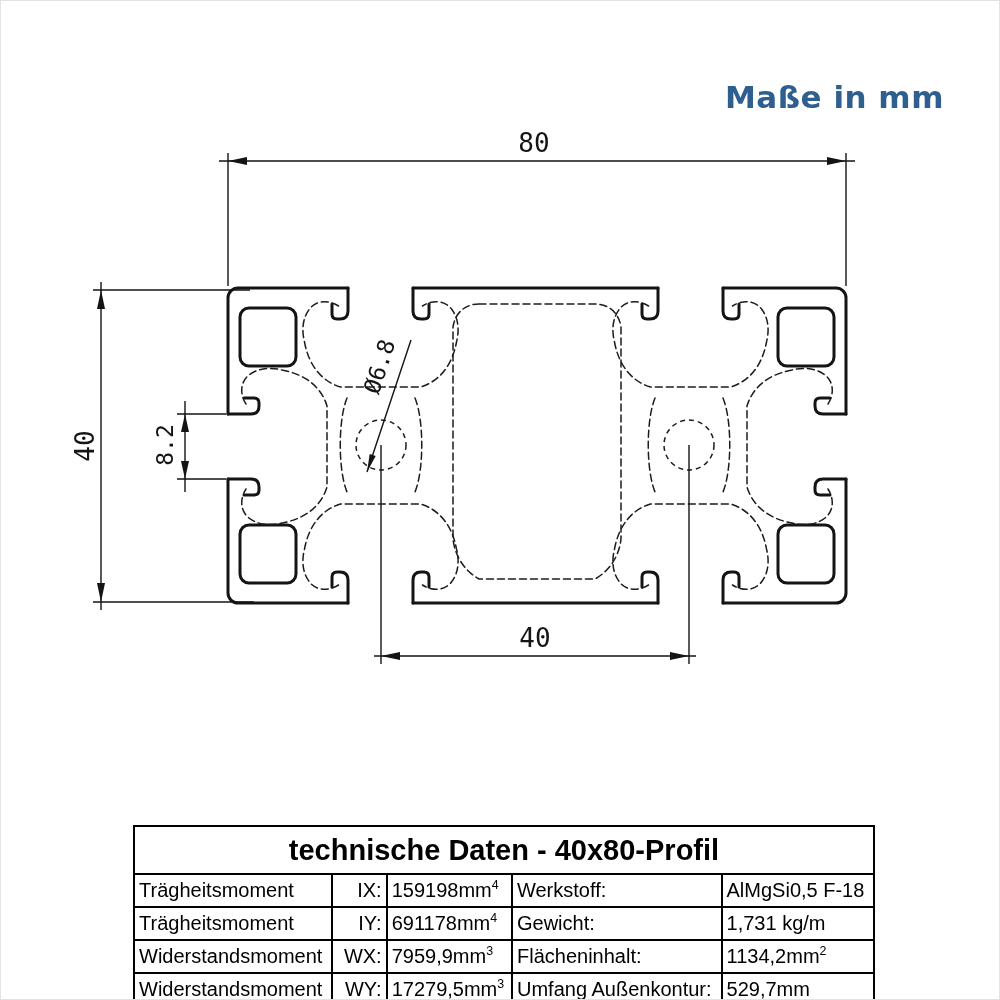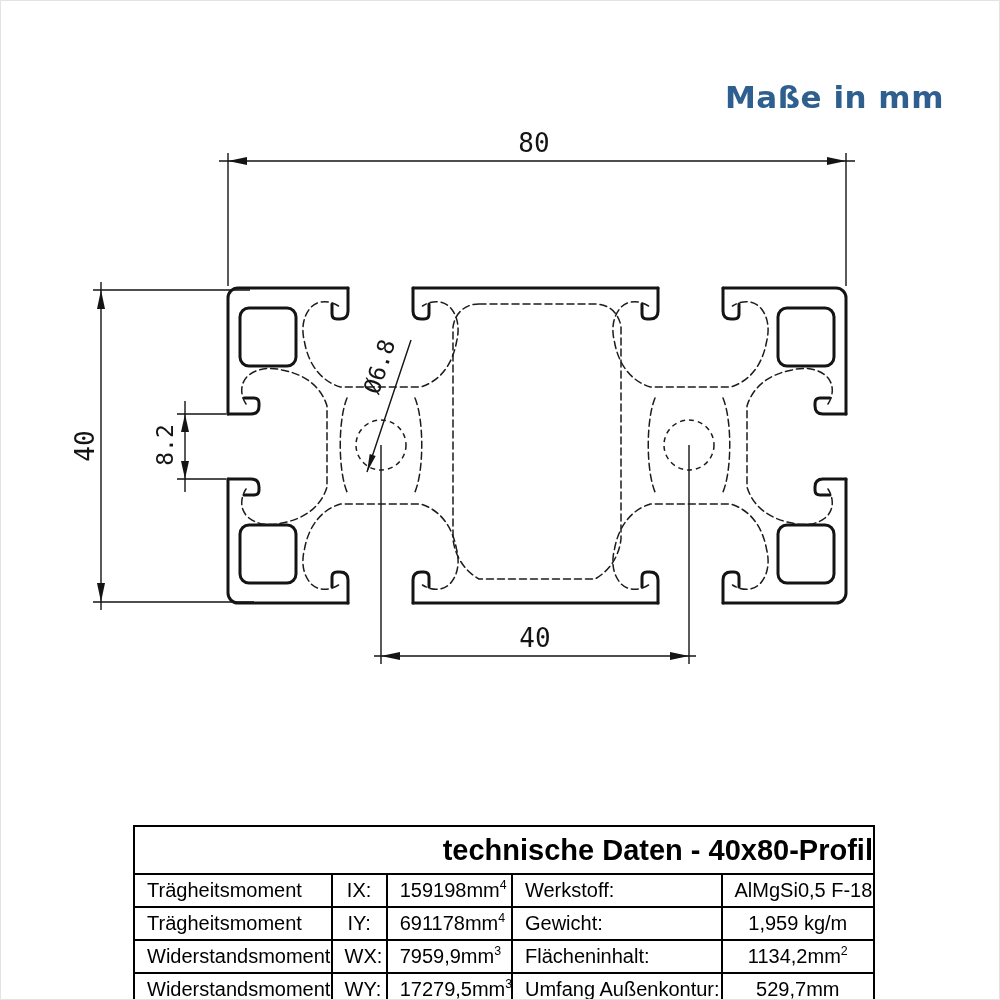--- a/index.html
+++ b/index.html
@@ -23,28 +23,28 @@
     font-family:"DejaVu Sans Mono", monospace;font-size:26px;fill:#141414;
   }
   .dimtext.small{font-size:23px;}
   
   table.tech{
     position:absolute;left:132px;top:824px;width:742px;
     border-collapse:collapse;table-layout:fixed;background:#fff;
   }
   table.tech td{
     border:2px solid #000;font-size:20px;color:#000;
-    padding:1px 12px;height:29px;white-space:nowrap;overflow:hidden;
+    padding:1px 4px;height:29px;white-space:nowrap;overflow:hidden;
   }
   table.tech td.hdr{
-    height:46px;text-align:right;font-weight:bold;font-size:29px;padding:0;
+    height:46px;text-align:center;font-weight:bold;font-size:29px;padding:0;
   }
   td.lbl{text-align:left;}
-  td.sym{text-align:center;}
-  td.val{text-align:center;}
+  td.sym{text-align:right;}
+  td.val{text-align:left;}
   sup{font-size:0.62em;vertical-align:super;line-height:0;}
 </style>
 </head>
 <body>
 
 <div class="canvas">
 
   <svg width="1000" height="812" viewBox="0 0 1000 812">
 
     <path class="outline" d="
@@ -167,21 +167,21 @@
       <td class="sym">IX:</td>
       <td class="val"><span>159198mm</span><sup>4</sup></td>
       <td class="lbl">Werkstoff:</td>
       <td class="val"><span>AlMgSi0,5 F-18</span><sup></sup></td>
     </tr>
     <tr>
       <td class="lbl">Trägheitsmoment</td>
       <td class="sym">IY:</td>
       <td class="val"><span>691178mm</span><sup>4</sup></td>
       <td class="lbl">Gewicht:</td>
-      <td class="val"><span>1,959 kg/m</span><sup></sup></td>
+      <td class="val"><span>1,731 kg/m</span><sup></sup></td>
     </tr>
     <tr>
       <td class="lbl">Widerstandsmoment</td>
       <td class="sym">WX:</td>
       <td class="val"><span>7959,9mm</span><sup>3</sup></td>
       <td class="lbl">Flächeninhalt:</td>
       <td class="val"><span>1134,2mm</span><sup>2</sup></td>
     </tr>
     <tr>
       <td class="lbl">Widerstandsmoment</td>

